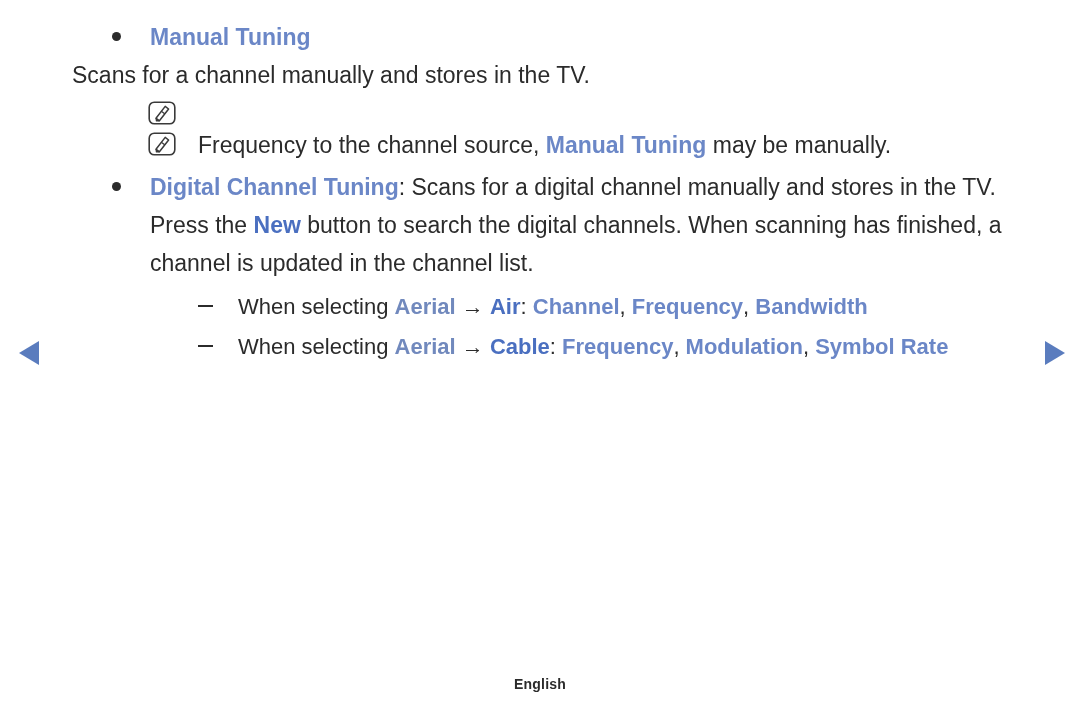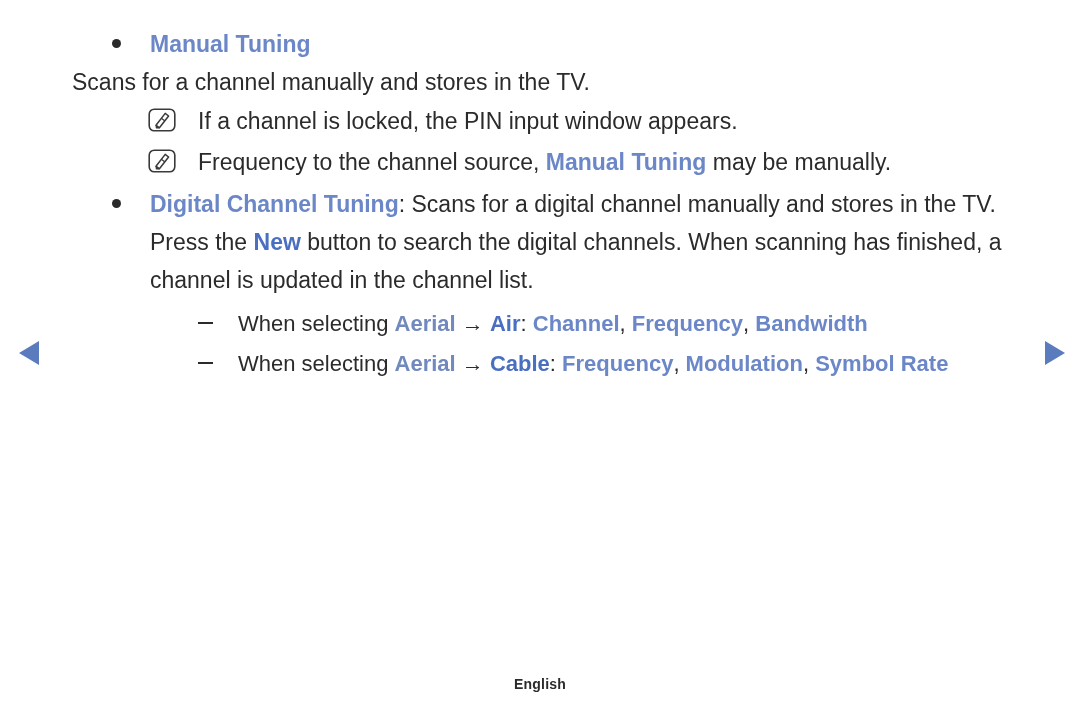--- a/index.html
+++ b/index.html
@@ -13,21 +13,21 @@
     position: relative;
     font-family: "Liberation Sans", sans-serif;
     color: #2b2b2b;
     overflow: hidden;
   }
 
   
   #content {
     position: absolute;
     left: 0;
-    top: 15px;
+    top: 8px;
     width: 1080px;
     padding-top: 10px;
     box-sizing: border-box;
   }
 
   .row {
     display: flex;
     align-items: flex-start;
   }
 
@@ -167,21 +167,20 @@
 
   <div class="row note">
     <div class="icon-cell">
       <svg class="note-icon" viewBox="0 0 28 24">
         <rect x="1.2" y="1.2" width="25.6" height="21.6" rx="5" ry="5" fill="none" stroke="#3a3a3a" stroke-width="1.6"></rect>
         <path d="M8.0 17.2 L17.2 5.4 L20.6 8.0 L11.4 19.8 Z" fill="none" stroke="#3a3a3a" stroke-width="1.5" stroke-linejoin="round"></path>
         <path d="M8.0 17.2 L8.4 19.9 L11.4 19.8" fill="#3a3a3a" stroke="#3a3a3a" stroke-width="1.2" stroke-linejoin="round"></path>
         <line x1="13.3" y1="10.2" x2="16.7" y2="12.8" stroke="#3a3a3a" stroke-width="1.3"></line>
       </svg>
     </div>
-    <div class="body">If a channel is locked, the PIN input window appears.</div>
   </div>
 
   <div class="row note">
     <div class="icon-cell">
       <svg class="note-icon" viewBox="0 0 28 24">
         <rect x="1.2" y="1.2" width="25.6" height="21.6" rx="5" ry="5" fill="none" stroke="#3a3a3a" stroke-width="1.6"></rect>
         <path d="M8.0 17.2 L17.2 5.4 L20.6 8.0 L11.4 19.8 Z" fill="none" stroke="#3a3a3a" stroke-width="1.5" stroke-linejoin="round"></path>
         <path d="M8.0 17.2 L8.4 19.9 L11.4 19.8" fill="#3a3a3a" stroke="#3a3a3a" stroke-width="1.2" stroke-linejoin="round"></path>
         <line x1="13.3" y1="10.2" x2="16.7" y2="12.8" stroke="#3a3a3a" stroke-width="1.3"></line>
       </svg>

